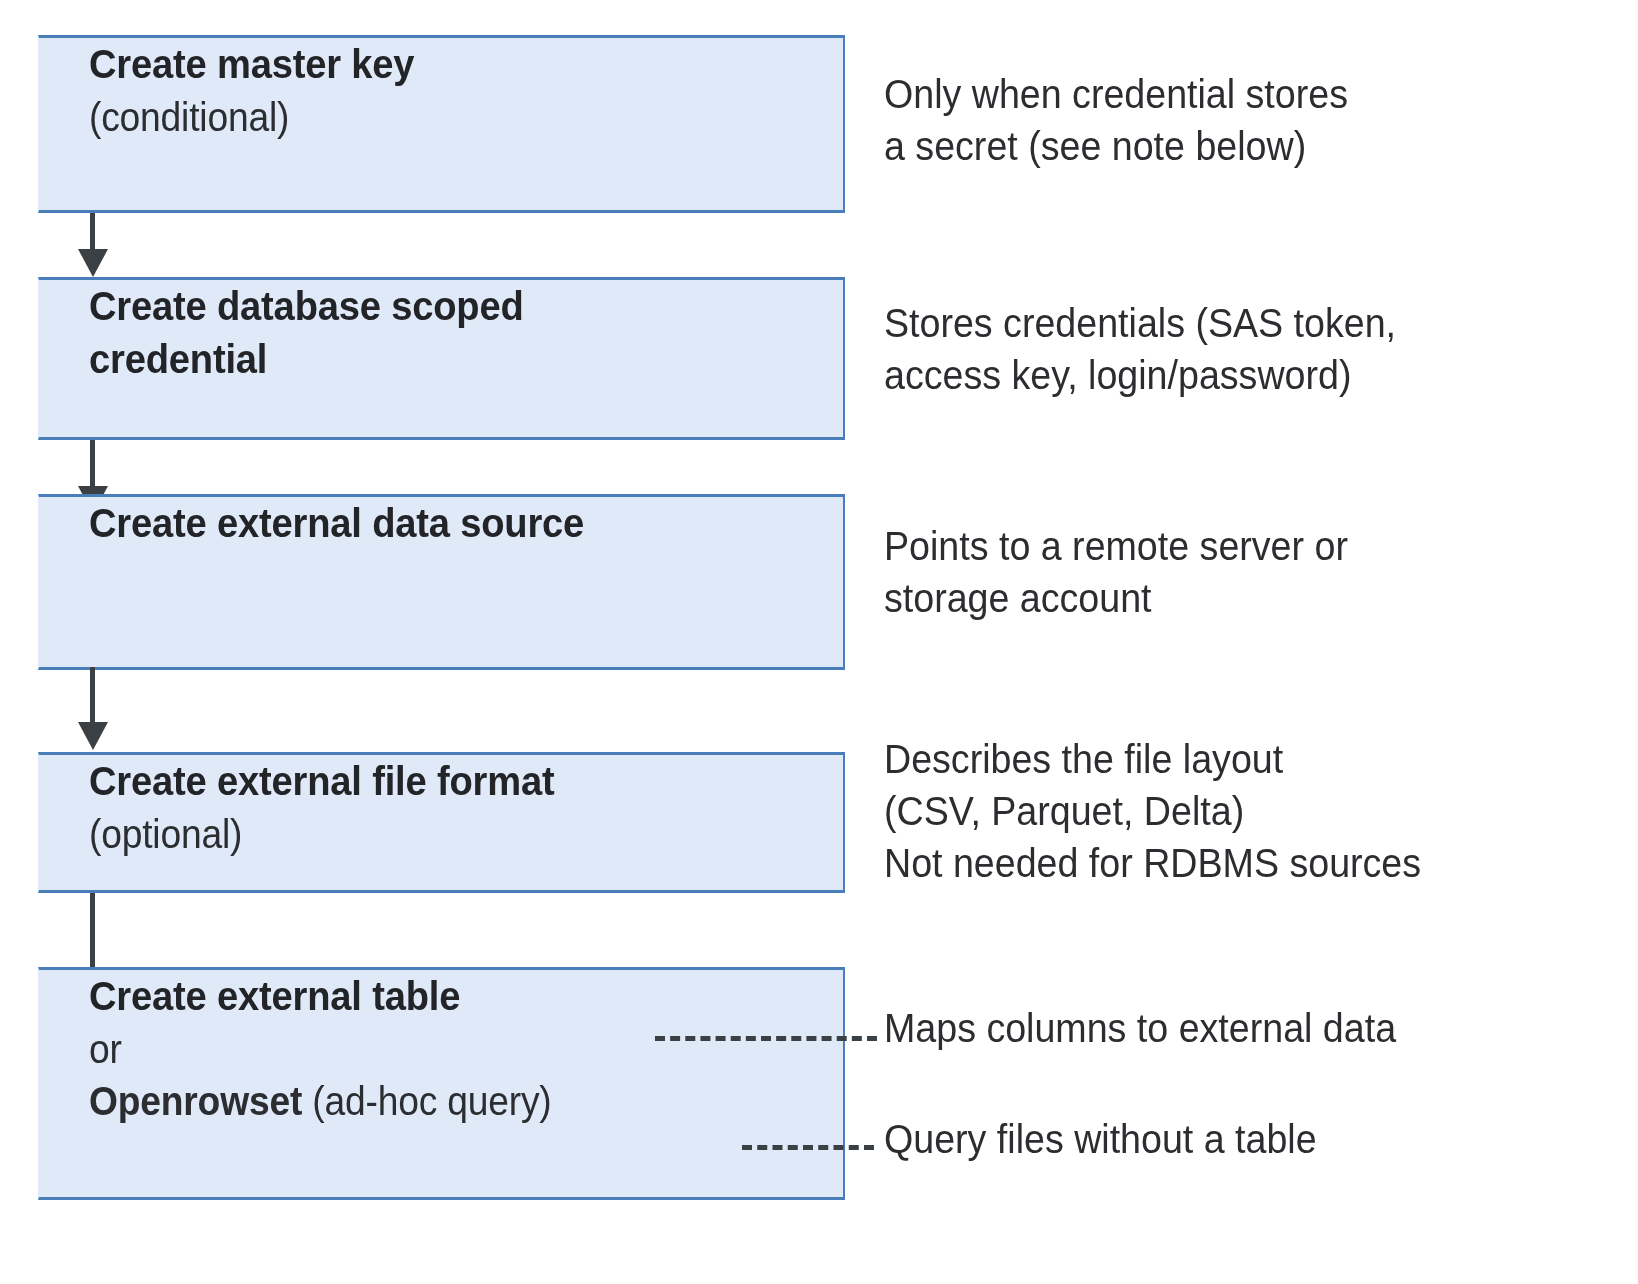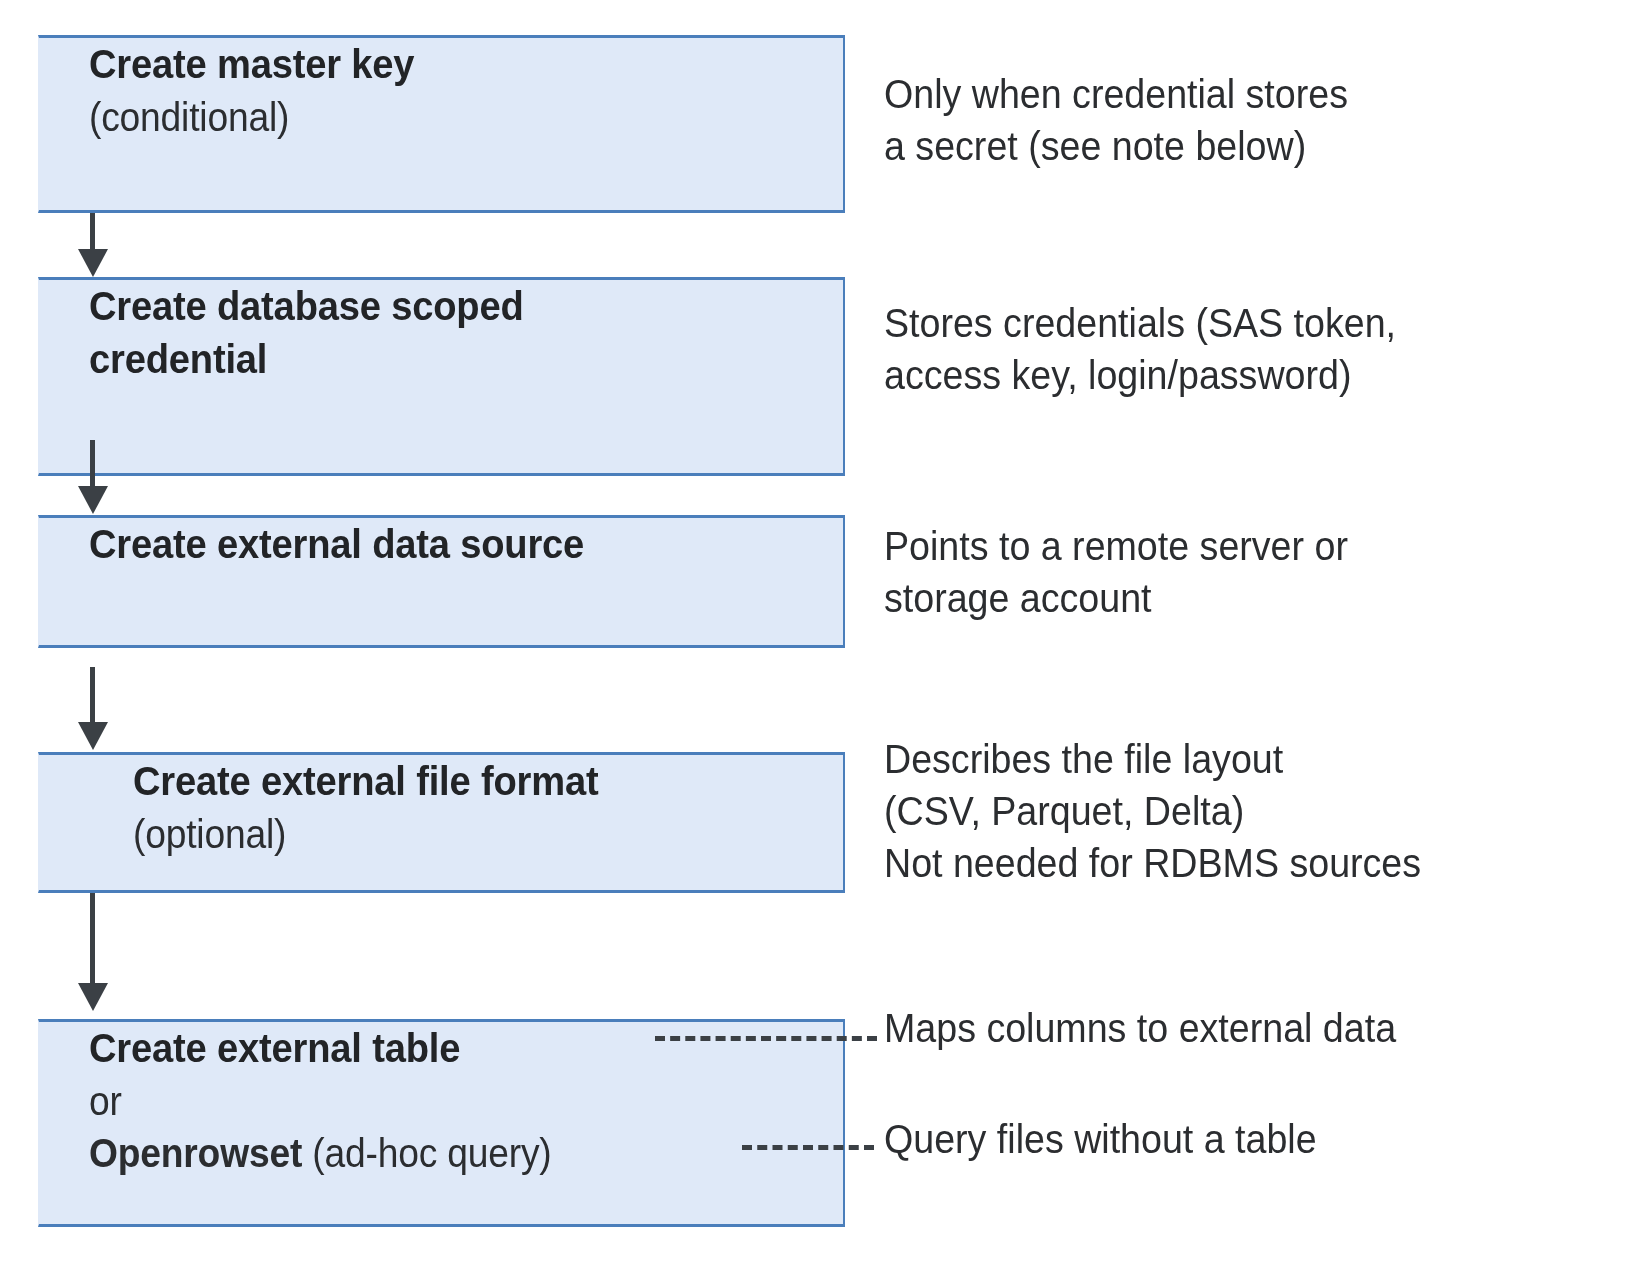--- a/index.html
+++ b/index.html
@@ -57,24 +57,24 @@
   .sub {
     font-weight: normal;
     font-size: 40px;
     color: #2b2d30;
     transform: scaleX(0.93);
     transform-origin: left center;
   }
 
   
   #box-1 { top: 35px;   height: 178px; }
-  #box-2 { top: 277px;  height: 199px; }
-  #box-3 { top: 515px;  height: 133px; }
-  #box-4 { top: 752px;  height: 141px; padding-left: 44px; }
-  #box-5 { top: 1019px; height: 208px; }
+  #box-2 { top: 277px;  height: 163px; }
+  #box-3 { top: 494px;  height: 176px; }
+  #box-4 { top: 752px;  height: 141px; }
+  #box-5 { top: 967px; height: 233px; }
 
   
   .note {
     position: absolute;
     left: 884px;
     font-size: 40px;
     font-weight: normal;
     color: #2b2d30;
     line-height: 1.30;
     white-space: nowrap;

